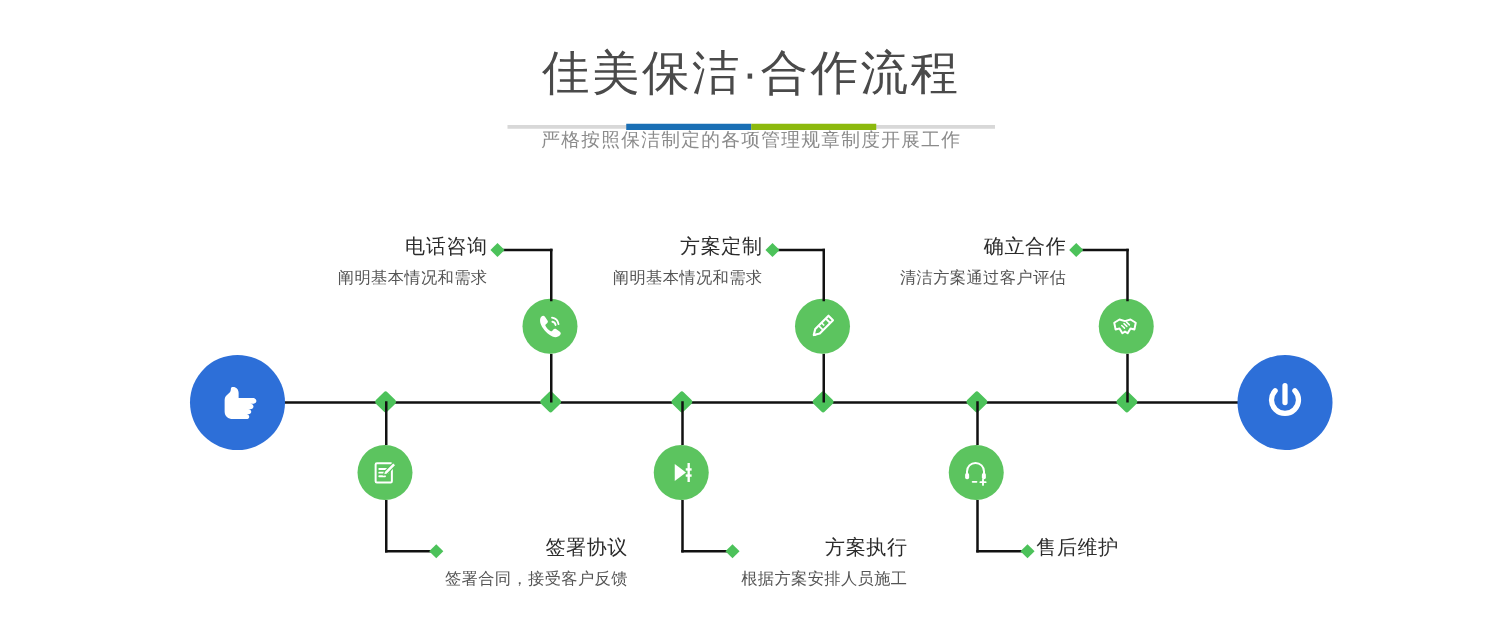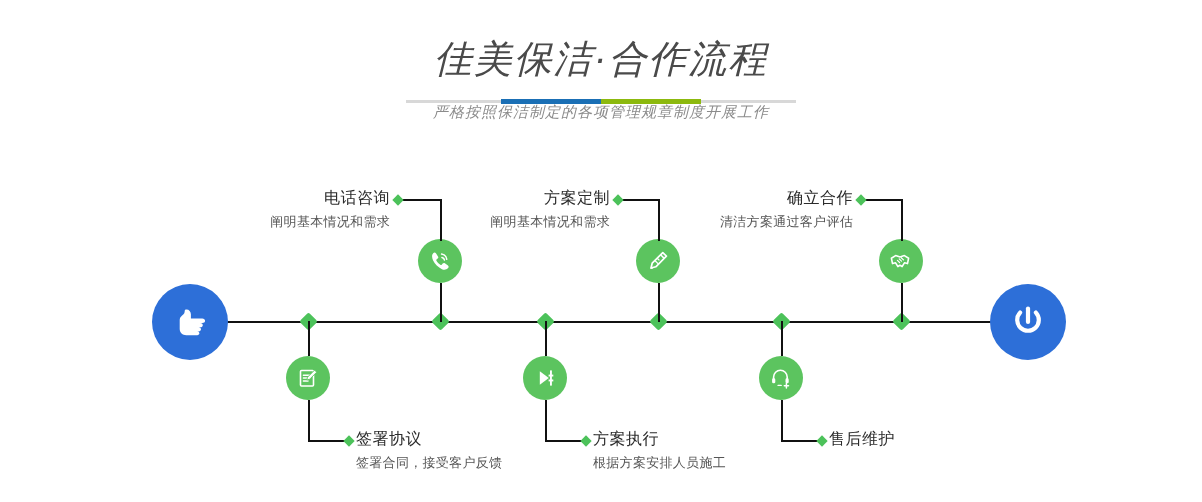--- a/index.html
+++ b/index.html
@@ -6,21 +6,21 @@
   body{
     width:1202px;height:502px;
     background:#ffffff;
     font-family:"Liberation Sans","DejaVu Sans",sans-serif;
     overflow:hidden;
     position:relative;
   }
   .stage{position:relative;width:1202px;height:502px;}
 
   
-  .header{position:absolute;left:0;top:0;width:1202px;text-align:center;font-style:italic;}
+  .header{position:absolute;left:0;top:0;width:1202px;text-align:center;}
   .title{
     font-size:38px;line-height:38px;
     color:#4a4a4a;
     font-weight:500;
     letter-spacing:2px;
     margin-top:40px;
   }
   .divider{
     position:relative;
     width:390px;height:3px;
@@ -88,21 +88,21 @@
   }
 
   .lbl{position:absolute;white-space:nowrap;}
   .lbl .lbl-title{
     font-size:16px;color:#2b2b2b;line-height:20px;letter-spacing:.5px;
   }
   .lbl .lbl-desc{
     font-size:13px;color:#555555;line-height:20px;margin-top:4px;letter-spacing:.3px;
   }
   .lbl.top{text-align:right;}
-  .lbl.bottom{text-align:left;}
+  .lbl.bottom{text-align:right;}
 </style>
 </head>
 <body>
 
 <div class="stage">
 
   <div class="header">
     <div class="title">佳美保洁·合作流程</div>
     <div class="divider">
       <div class="seg seg-blue"></div>

